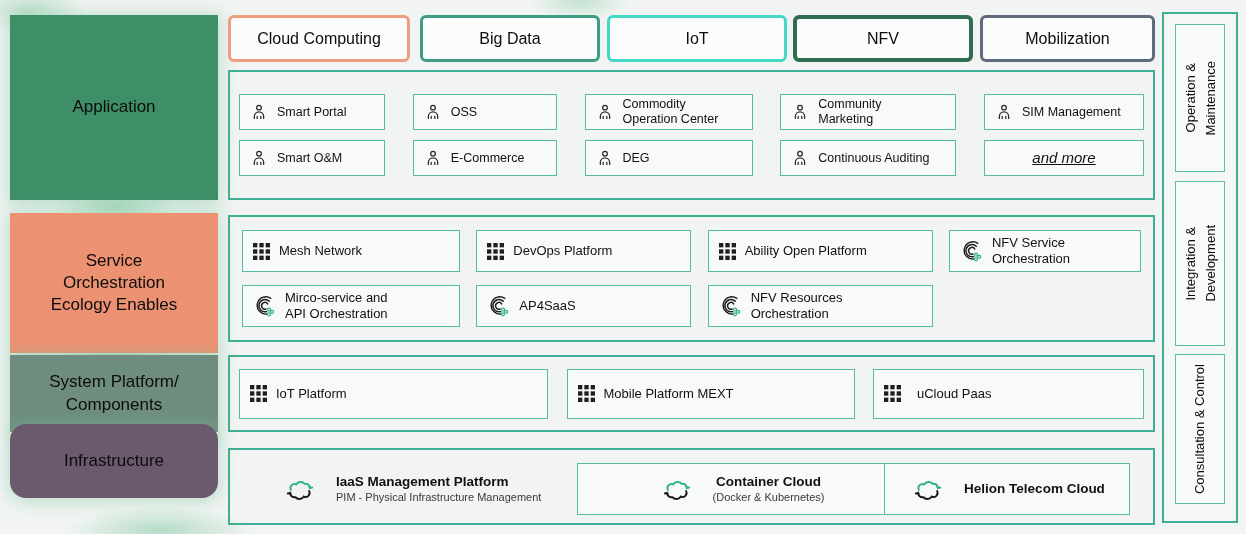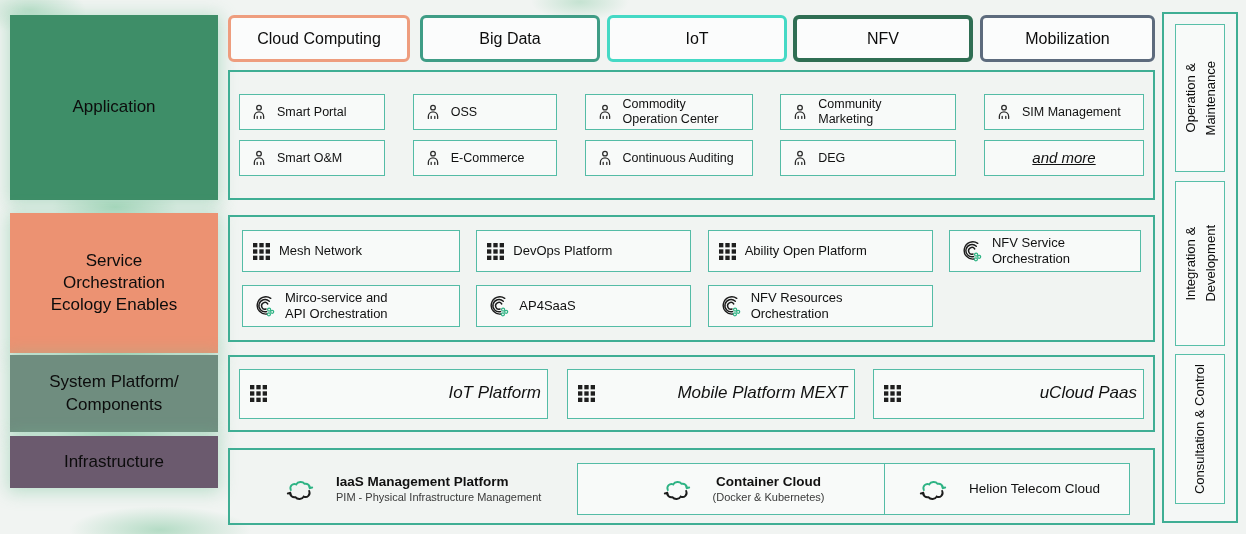--- a/index.html
+++ b/index.html
@@ -18,21 +18,21 @@
   
   .layer{
     position:absolute;left:10px;width:208px;
     display:flex;align-items:center;justify-content:center;text-align:center;
     font-size:17px;line-height:1.3;white-space:pre-line;color:#0c0c0c;
     box-shadow:0 2px 16px 2px rgba(120,195,155,.45);
   }
   .layer-app{top:15px;height:185px;background:#3e8e68;}
   .layer-svc{top:213px;height:140px;background:#ec9272;}
   .layer-sys{top:355px;height:77px;background:#6f8d7f;}
-  .layer-inf{top:436px;height:52px;background:#6b5a6e;}
+  .layer-inf{top:424px;height:74px;background:#6b5a6e;border-radius:16px;}
   
   .hdr{
     position:absolute;top:15px;height:47px;box-sizing:border-box;
     background:#fbfcfc;display:flex;align-items:center;justify-content:center;
     font-size:16px;color:#0c0c0c;border-radius:6px;
   }
   .hdr-cloud{left:228px;width:182px;border:3px solid #ee9d7e;}
   .hdr-big  {left:420px;width:180px;border:3px solid #3f9d86;}
   .hdr-iot  {left:607px;width:180px;border:3px solid #45d9c5;}
   .hdr-nfv  {left:793px;width:180px;border:4px solid #2f6e53;}
@@ -56,31 +56,31 @@
   
   .item{
     box-sizing:border-box;border:1px solid #54bca6;background:#f8faf9;
     display:flex;align-items:center;gap:9px;padding:0 6px 0 10px;
     height:36px;font-size:12.5px;
   }
   .lbl{white-space:pre-line;line-height:1.2;}
   .item.more{justify-content:center;padding:8px;text-align:right;}
   .more-lbl{font-style:italic;text-decoration:underline;font-size:15px;}
   .svc-item{height:42px;font-size:13px;}
-  .sys-item{height:50px;font-size:17px;justify-content:space-between;font-style:italic;}
+  .sys-item{height:50px;font-size:13px;justify-content:flex-start;}
   .sys-item.b1{width:309px;} .sys-item.b2{width:288px;} .sys-item.b3{width:271px;gap:16px;}
   .inf-item{position:absolute;height:52px;top:13px;font-size:13px;}
   .inf-iaas{left:45px;width:320px;border:none;background:transparent;}
   .inf-cc{left:347px;width:328px;justify-content:center;border-width:1.5px;}
   .inf-helion{left:654px;width:246px;justify-content:center;border-width:1.5px;}
   .inf-text{display:flex;flex-direction:column;line-height:1.25;margin-left:12px;}
   .inf-title{font-weight:bold;font-size:13.5px;}
   .inf-sub{font-size:11px;color:#3a3a3a;}
   .inf-cc .inf-text,.inf-helion .inf-text{align-items:center;}
-  .inf-helion .inf-title{font-weight:normal;}
+  .inf-helion .inf-title{font-weight:bold;}
   
   .right-col{
     position:absolute;left:1162px;top:12px;width:76px;height:511px;
     box-sizing:border-box;border:2px solid #3fae94;background:#f4f7f6;
   }
   .vbox{
     position:absolute;left:11px;width:50px;box-sizing:border-box;
     border:1px solid #58bfa9;background:#f8faf9;
     display:flex;align-items:center;justify-content:center;
   }
@@ -201,27 +201,27 @@
     <div class="item">
       <svg class="ic ic-person">
           <use href="#i-person"></use>
         </svg>
       <span class="lbl">E-Commerce</span>
     </div>
     <div class="item">
       <svg class="ic ic-person">
           <use href="#i-person"></use>
         </svg>
+      <span class="lbl">DEG</span>
+    </div>
+    <div class="item">
+      <svg class="ic ic-person">
+          <use href="#i-person"></use>
+        </svg>
       <span class="lbl">Continuous Auditing</span>
-    </div>
-    <div class="item">
-      <svg class="ic ic-person">
-          <use href="#i-person"></use>
-        </svg>
-      <span class="lbl">DEG</span>
     </div>
     <div class="item more">
       <span class="lbl more-lbl">and more</span>
     </div>
   </div>
 
   <div class="container cont-svc">
     <div class="item svc-item">
       <svg class="ic ic-grid">
           <use href="#i-grid"></use>

